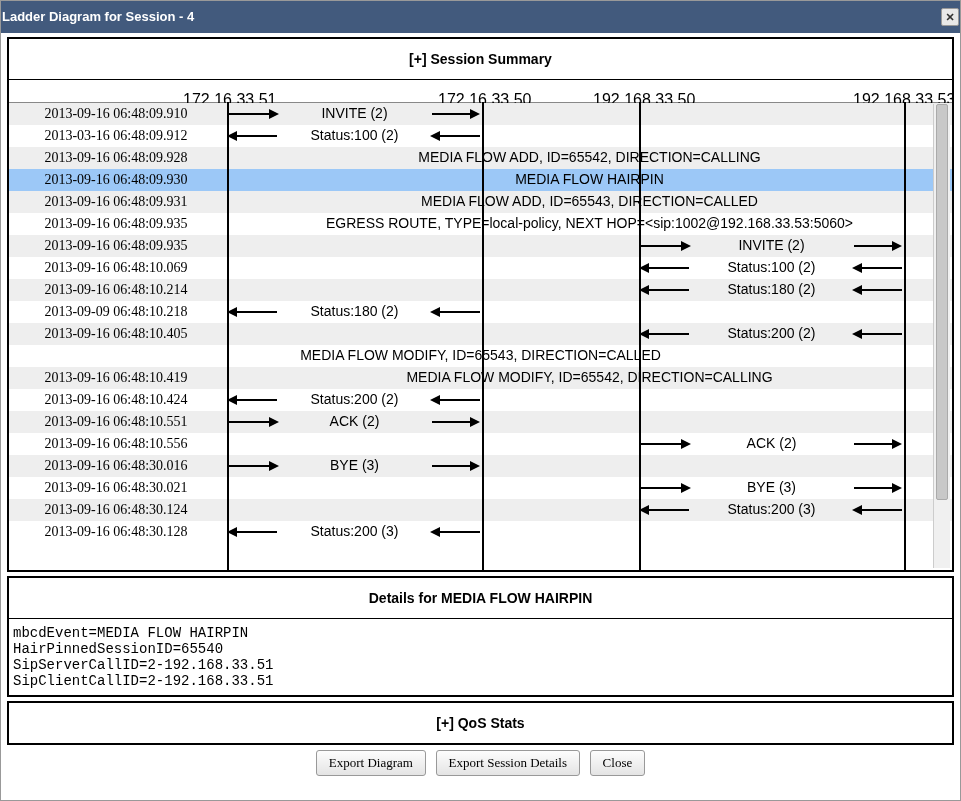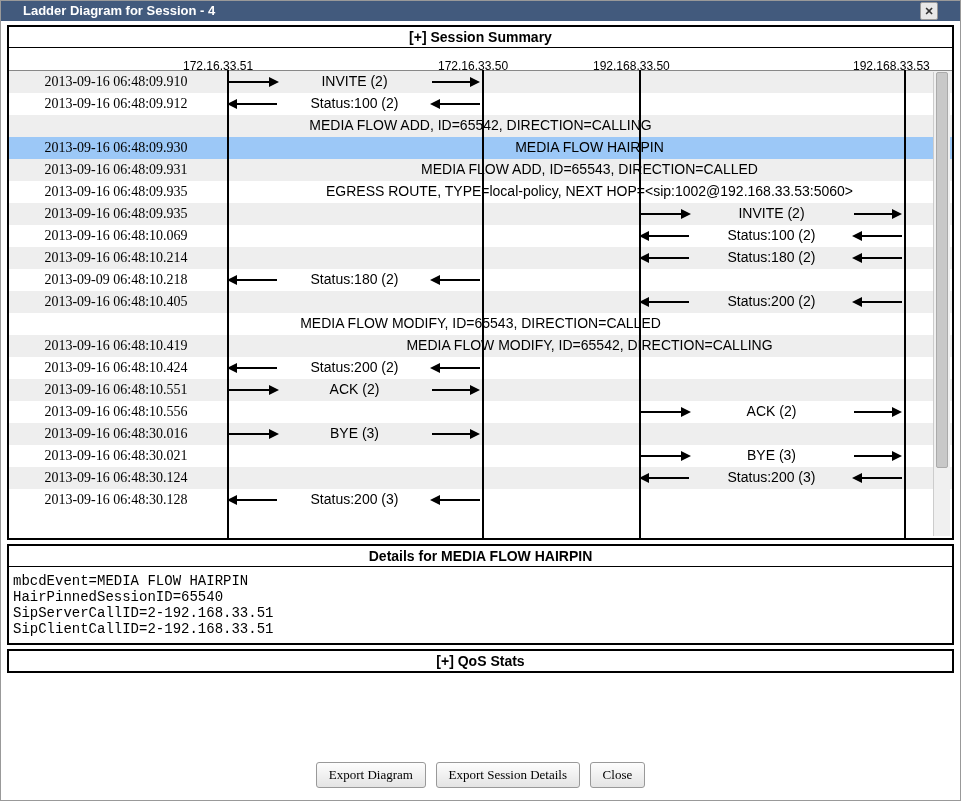--- a/index.html
+++ b/index.html
@@ -1,44 +1,44 @@
 <!DOCTYPE html>
 <html><head>
 <meta charset="utf-8">
 <style>
 html,body{margin:0;padding:0;font-family:Verdana,Arial,sans-serif;font-size:13px;color:#000;background:#fff}
 .window{width:961px;height:801px;border:1px solid #999;box-sizing:border-box;position:relative;background:#fff;overflow:hidden}
-.title-bar{height:20px;background:#425a7d;color:#fff;font-weight:bold;font-size:13px;line-height:22px;padding:0 22px;display:flex;justify-content:space-between;align-items:center}
+.title-bar{height:32px;background:#425a7d;color:#fff;font-weight:bold;font-size:13px;line-height:22px;padding:0 1px;display:flex;justify-content:space-between;align-items:center}
 .close-x{width:16px;height:16px;background:#e8e8e8;border:1px solid #999;border-radius:2px;display:flex;align-items:center;justify-content:center;font-size:11px;color:#333;cursor:pointer;font-weight:bold}
 .content{padding:4px 6px}
 .panel{border:2px solid #000;margin-bottom:4px}
-.panel-header{border-bottom:1px solid #000;text-align:center;font-weight:bold;padding:2px 0;cursor:pointer;font-size:14px}
+.panel-header{border-bottom:1px solid #000;text-align:center;font-weight:bold;padding:12px 0;cursor:pointer;font-size:14px}
 .ladder{position:relative;height:490px;overflow:hidden}
-.columns-header{display:flex;border-bottom:1px solid #888;height:22px;align-items:center;font-size:12px}
+.columns-header{display:flex;border-bottom:1px solid #888;height:22px;align-items:center;font-size:16px}
 .col{text-align:center}
 .col-ts{width:218px;border-right:1px solid #aaa;text-align:center}
 .rows{position:relative}
 .row{display:flex;height:22px;align-items:center;font-size:14px;position:relative}
 .row.alt{background:#eee}
 .row.sel{background:#9cc8f7}
 .ts-cell{width:218px;text-align:center;font-family:Verdana;padding-right:4px;box-sizing:border-box}
 .flow-cell{flex:1;position:relative;height:22px}
 .full-text{position:absolute;left:0;right:0;text-align:center;top:2px;font-size:14px}
 .vline{position:absolute;top:22px;bottom:0;width:2px;background:#000;z-index:2}
 .vline.l1{left:218px}
 .vline.l2{left:473px}
 .vline.l3{left:630px}
 .vline.l4{left:895px}
 .arrow-seg{position:absolute;height:2px;background:#000;top:10px}
 .arrow-label{position:absolute;top:2px;text-align:center;font-size:14px}
 .arrow-head{position:absolute;width:0;height:0;border-top:5px solid transparent;border-bottom:5px solid transparent;top:6px}
 .arrow-head.right{border-left:10px solid #000}
 .arrow-head.left{border-right:10px solid #000}
 .details-body{padding:6px 4px;font-family:"Courier New",monospace;font-size:14px;white-space:pre}
-.footer-buttons{position:absolute;bottom:12px;left:0;right:0;text-align:center}
+.footer-buttons{position:absolute;bottom:24px;left:0;right:0;text-align:center}
 .btn{display:inline-block;background:linear-gradient(#fdfdfd,#e4e4e4);border:1px solid #999;border-radius:3px;padding:4px 12px;font-size:13px;margin:0 3px;cursor:pointer;font-family:Verdana}
 .scroll-ind{position:absolute;right:2px;top:24px;bottom:2px;width:16px;background:#f0f0f0;border-left:1px solid #ccc}
 .scroll-ind .thumb{position:absolute;left:2px;right:2px;top:0;height:85%;background:#c8c8c8;border:1px solid #aaa;border-radius:2px}
 </style>
 </head>
 <body>
 
 <div class="window">
 
   <div class="title-bar">
@@ -69,30 +69,31 @@
               <div class="ts-cell">2013-09-16 06:48:09.910</div>
               <div class="flow-cell">
                 <div class="arrow-seg" style="left: 205px; width: 40px;"></div>
                 <div class="arrow-seg" style="left: 2px; width: 40px;"></div>
                 <div class="arrow-head right" style="left: 243px;"></div>
                 <div class="arrow-head right" style="left: 42px;"></div>
                 <div class="arrow-label" style="left: 0px; width: 255px;">INVITE (2)</div>
               </div>
             </div>
             <div class="row">
-              <div class="ts-cell">2013-09-16 06:48:09.912</div>
+              <div class="ts-cell">2013-03-16 06:48:09.912</div>
               <div class="flow-cell">
                 <div class="arrow-seg" style="left: 10px; width: 40px;"></div>
                 <div class="arrow-seg" style="left: 213px; width: 40px;"></div>
                 <div class="arrow-head left" style="left: 0px;"></div>
                 <div class="arrow-head left" style="left: 203px;"></div>
                 <div class="arrow-label" style="left: 0px; width: 255px;">Status:100 (2)</div>
               </div>
             </div>
             <div class="row alt">
+              <div class="ts-cell">2013-09-16 06:48:09.928</div>
               <div class="flow-cell">
                 <div class="full-text">MEDIA FLOW ADD, ID=65542, DIRECTION=CALLING</div>
               </div>
             </div>
             <div class="row sel">
               <div class="ts-cell">2013-09-16 06:48:09.930</div>
               <div class="flow-cell">
                 <div class="full-text">MEDIA FLOW HAIRPIN</div>
               </div>
             </div>

